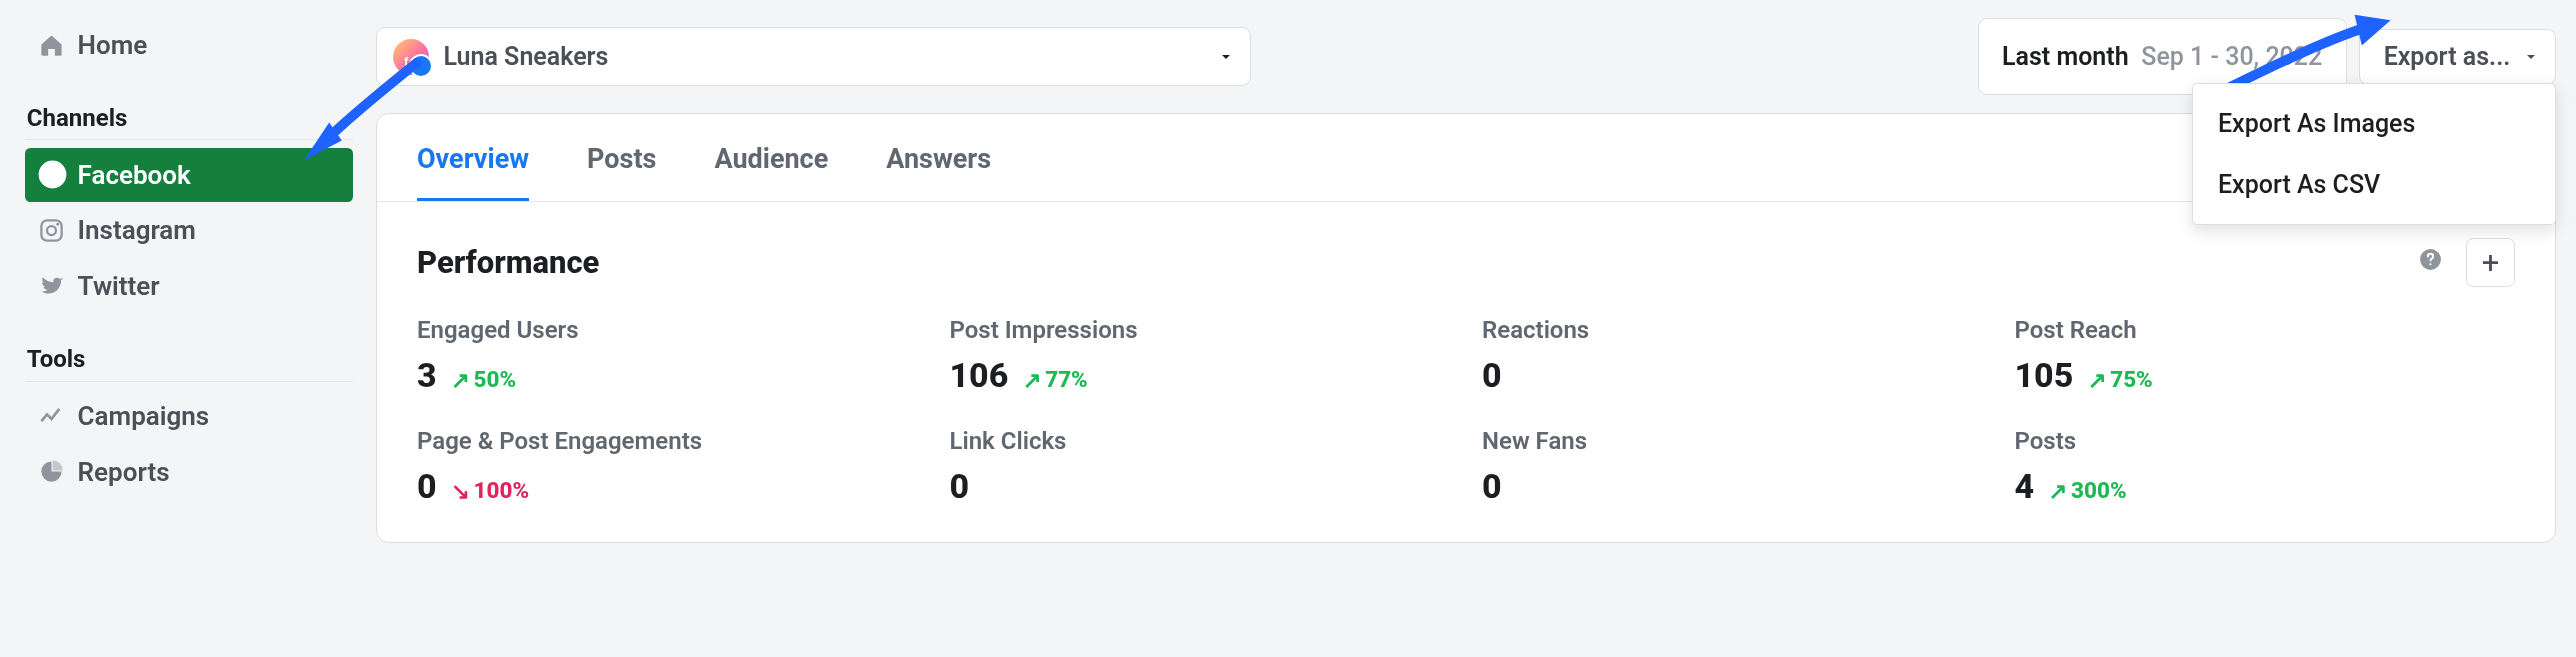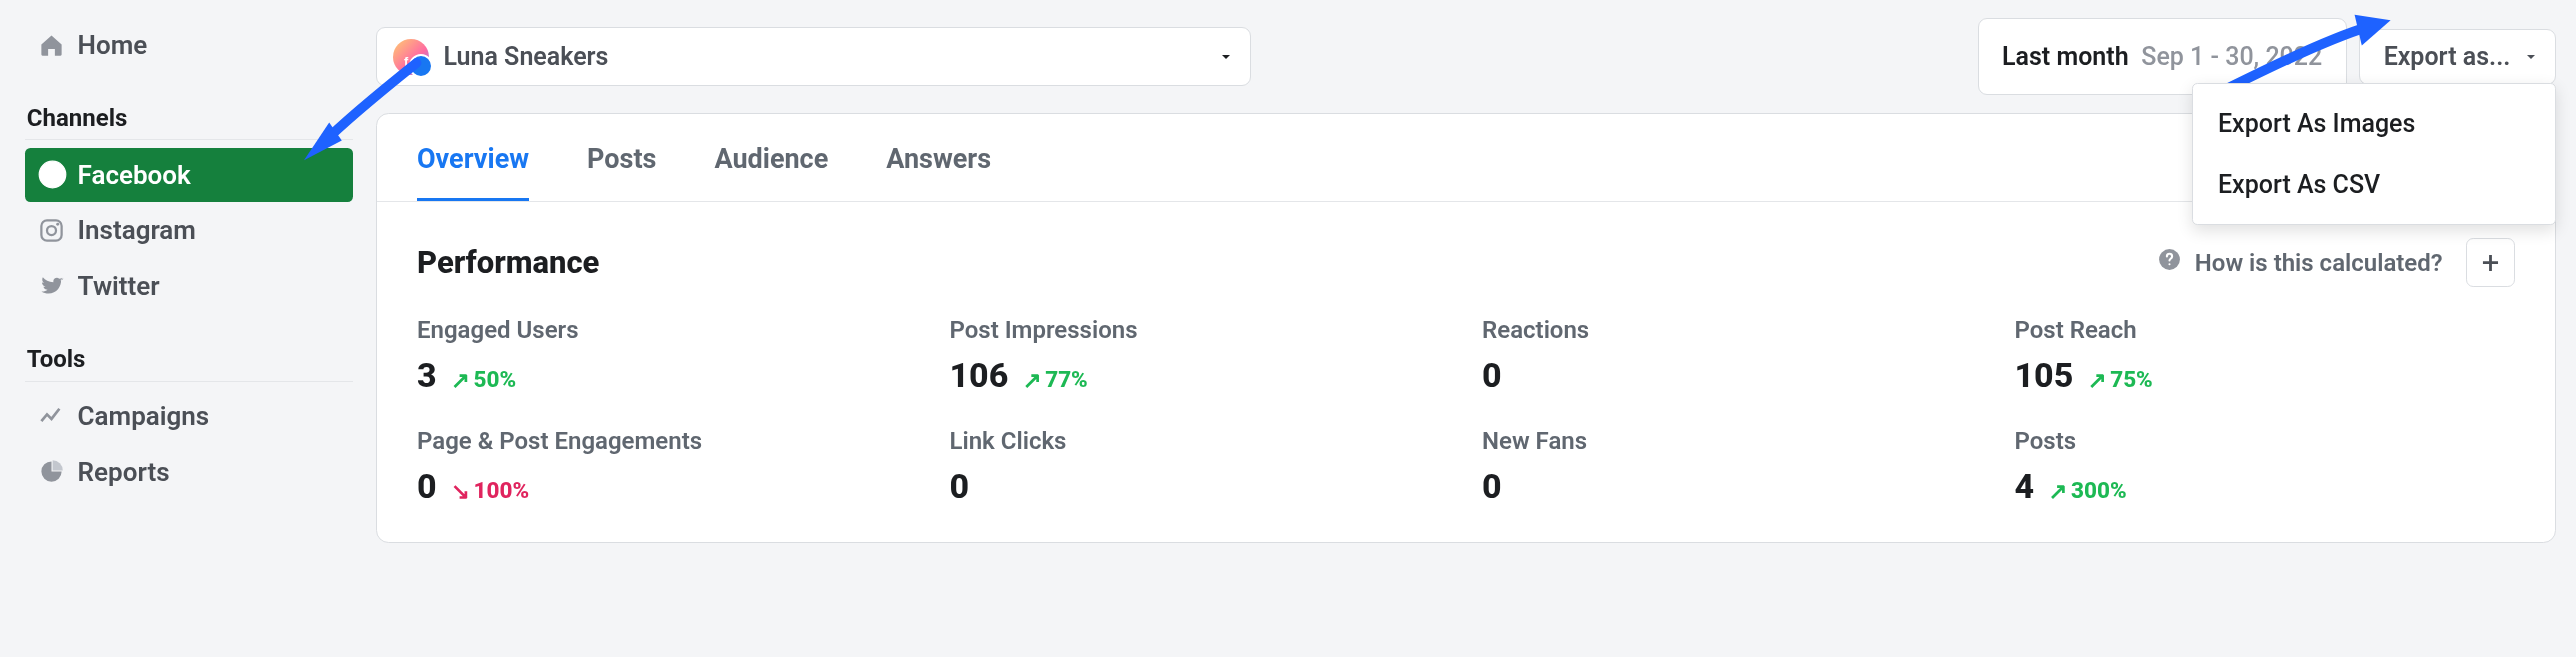--- a/index.html
+++ b/index.html
@@ -264,21 +264,20 @@
 
       <div class="perf-row">
         <div class="perf-title">Performance</div>
         <div class="howcalc">
           <span>
             <svg width="25" height="25" viewBox="0 0 24 24">
                 <circle cx="12" cy="12" r="10" fill="#90949c"></circle>
                 <path d="M9.5 9c0-1.4 1.1-2.5 2.5-2.5S14.5 7.6 14.5 9c0 1.1-.6 1.6-1.4 2.2-.6.5-1.1.9-1.1 1.8h0M12 16.5h0" stroke="#fff" stroke-width="2" stroke-linecap="round" fill="none"></path>
               </svg>
           </span>
-          <span>How is this calculated?</span>
         </div>
         <div class="plus-btn">
           <span>+</span>
         </div>
       </div>
 
       <div class="metrics">
 
         <div class="metric">
           <div class="label">Engaged Users</div>

